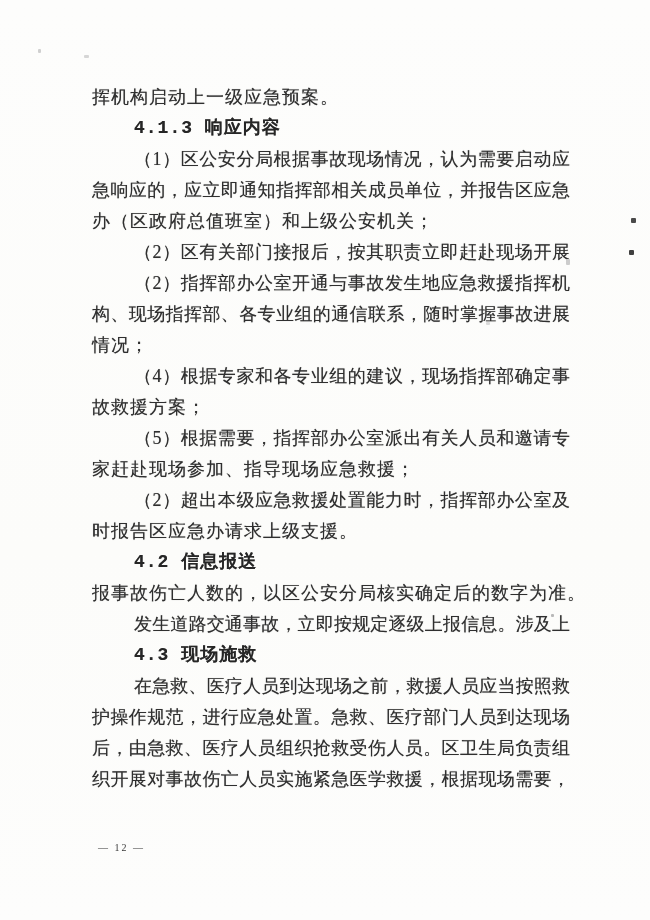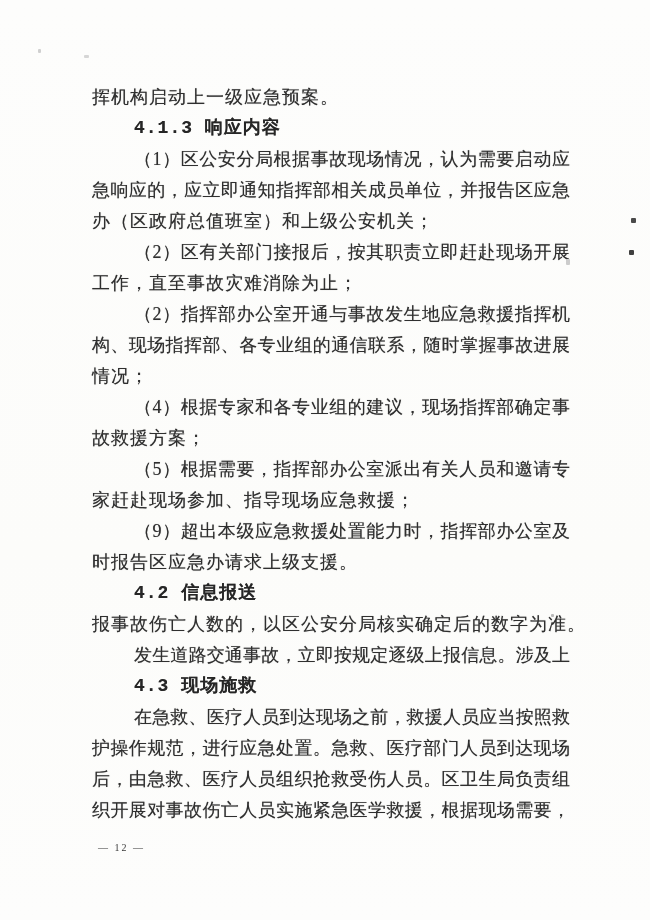--- a/index.html
+++ b/index.html
@@ -70,29 +70,28 @@
 
 <div class="page">
 
   <div class="body-text" id="doc-body">
       <div class="line">挥机构启动上一级应急预案。</div>
       <div class="line indent heading">4.1.3  响应内容</div>
       <div class="line indent justify">（1）区公安分局根据事故现场情况，认为需要启动应</div>
       <div class="line justify">急响应的，应立即通知指挥部相关成员单位，并报告区应急</div>
       <div class="line">办（区政府总值班室）和上级公安机关；</div>
       <div class="line indent justify">（2）区有关部门接报后，按其职责立即赶赴现场开展</div>
-      <div class="line">工作，直至事故灾难消除为止；</div>
       <div class="line indent justify">（2）指挥部办公室开通与事故发生地应急救援指挥机</div>
       <div class="line justify">构、现场指挥部、各专业组的通信联系，随时掌握事故进展</div>
       <div class="line">情况；</div>
       <div class="line indent justify">（4）根据专家和各专业组的建议，现场指挥部确定事</div>
       <div class="line">故救援方案；</div>
       <div class="line indent justify">（5）根据需要，指挥部办公室派出有关人员和邀请专</div>
       <div class="line">家赶赴现场参加、指导现场应急救援；</div>
-      <div class="line indent justify">（9）超出本级应急救援处置能力时，指挥部办公室及</div>
+      <div class="line indent justify">（2）超出本级应急救援处置能力时，指挥部办公室及</div>
       <div class="line">时报告区应急办请求上级支援。</div>
       <div class="line indent heading">4.2  信息报送</div>
       <div class="line">报事故伤亡人数的，以区公安分局核实确定后的数字为准。</div>
       <div class="line indent justify">发生道路交通事故，立即按规定逐级上报信息。涉及上</div>
       <div class="line indent heading">4.3  现场施救</div>
       <div class="line indent justify">在急救、医疗人员到达现场之前，救援人员应当按照救</div>
       <div class="line justify">护操作规范，进行应急处置。急救、医疗部门人员到达现场</div>
       <div class="line justify">后，由急救、医疗人员组织抢救受伤人员。区卫生局负责组</div>
       <div class="line justify">织开展对事故伤亡人员实施紧急医学救援，根据现场需要，</div>
     </div>

